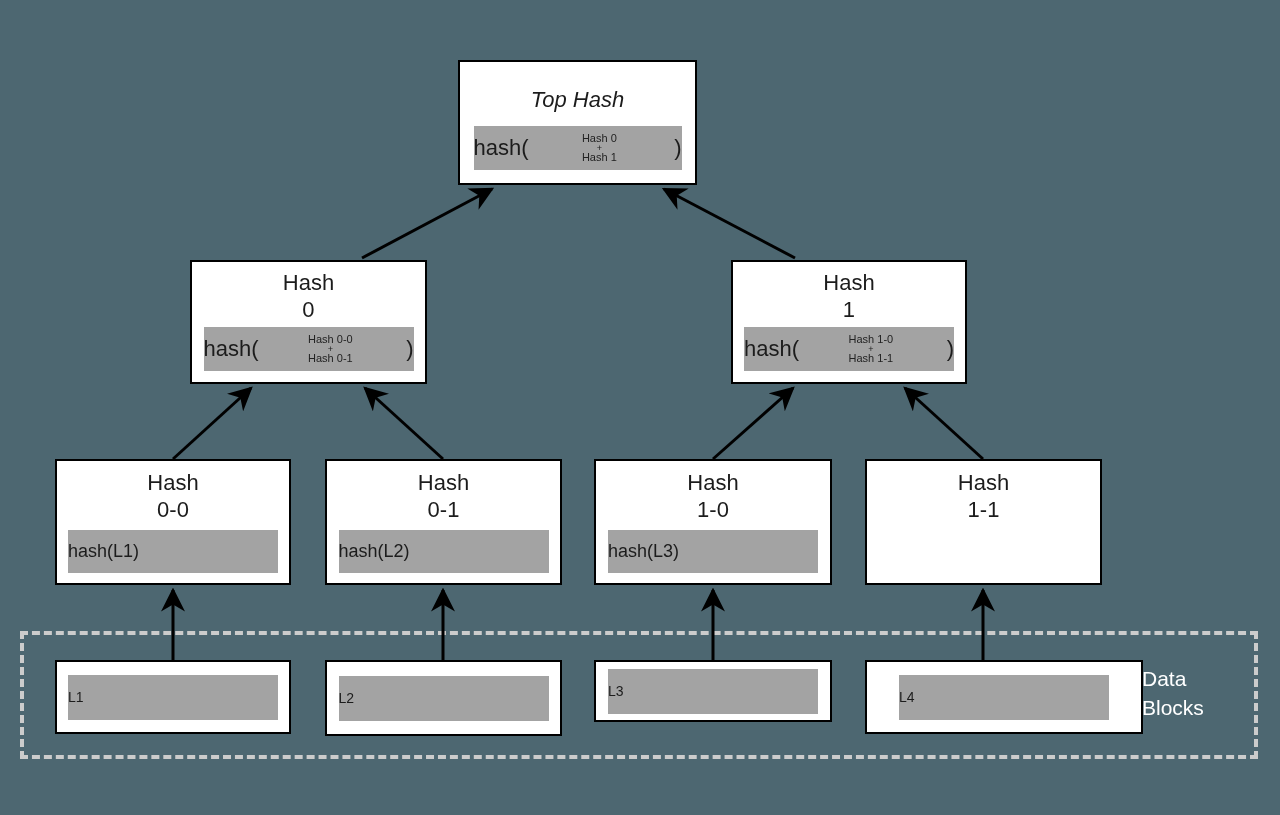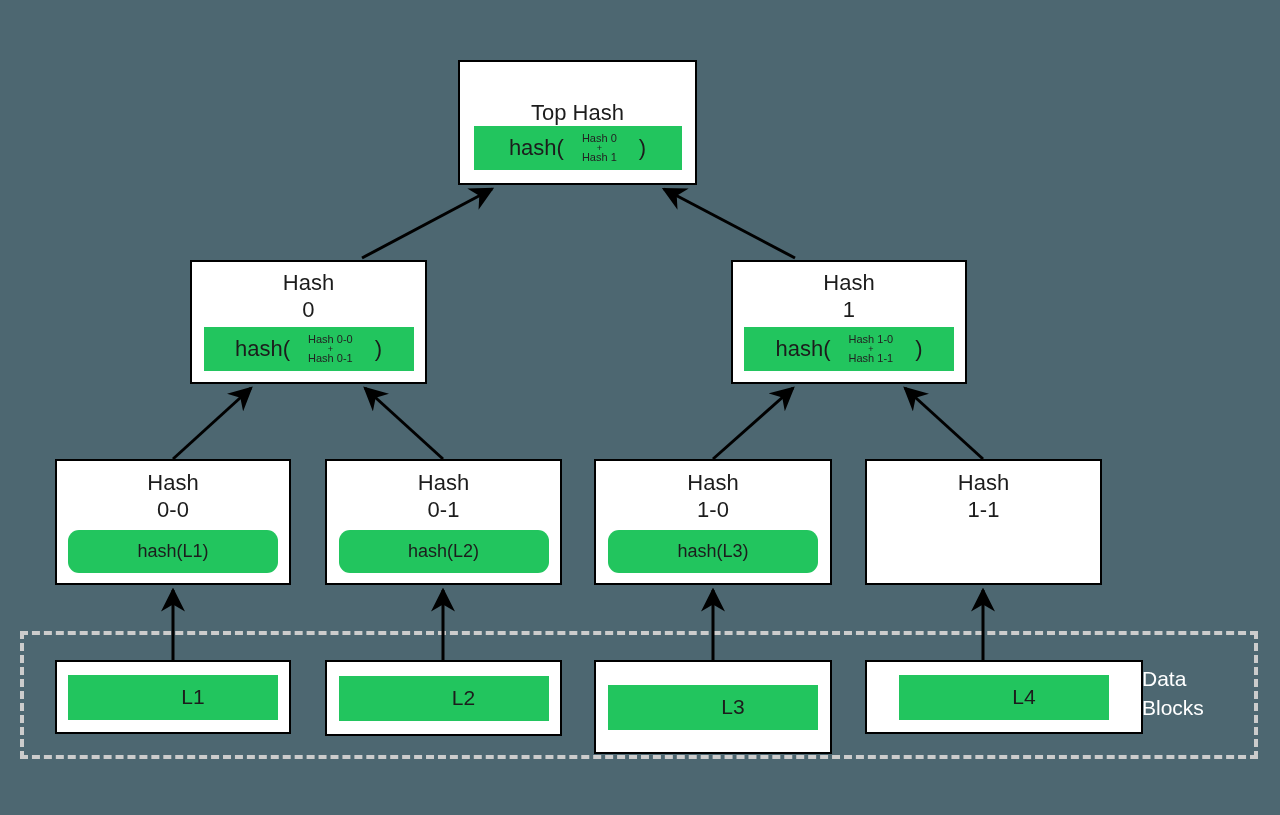--- a/index.html
+++ b/index.html
@@ -22,35 +22,35 @@
     align-items: center;
     z-index: 3;
   }
   .node-title {
     color: #1c1c1c;
     font-size: 22px;
     line-height: 27px;
     text-align: center;
     white-space: pre;
   }
-  .title-top   { margin-top: 37px; }
+  .title-top   { margin-top: 24px; font-style: italic; }
   .title-mid   { margin-top: 7px; }
   .title-leaf  { margin-top: 8px; }
 
   .compute {
-    background: #22c55e;
+    background: #a3a3a3;
     display: flex;
     align-items: center;
-    justify-content: center;
+    justify-content: space-between;
     box-sizing: border-box;
   }
   .compute-wide   { width: 208px; height: 44px; margin-top: auto; margin-bottom: 13px; }
   .compute-wide2  { width: 210px; height: 44px; margin-top: auto; margin-bottom: 11px; }
-  .compute-leaf   { width: 210px; height: 43px; margin-top: auto; margin-bottom: 10px; font-size: 18px; color: #1c1c1c; border-radius: 11px; }
-  .compute-block  { width: 210px; height: 45px; margin: auto 0; font-size: 21px; color: #1c1c1c; padding-left: 40px; }
+  .compute-leaf   { width: 210px; height: 43px; margin-top: auto; margin-bottom: 10px; font-size: 18px; color: #1c1c1c; }
+  .compute-block  { width: 210px; height: 45px; margin: auto 0; font-size: 14px; color: #1c1c1c; }
 
   .f-prefix, .f-suffix { font-size: 22px; color: #1c1c1c; }
   .f-args {
     display: flex;
     flex-direction: column;
     align-items: center;
     margin: 0 22px 0 18px;
     color: #222222;
   }
   .f-arg { font-size: 11px; line-height: 11px; }
@@ -175,21 +175,21 @@
       <span>L1</span>
     </div>
 </div>
 
 <div class="node" style="left:325px; top:660px; width:237px; height:76px;">
   <div class="compute compute-block">
       <span>L2</span>
     </div>
 </div>
 
-<div class="node" style="left:594px; top:660px; width:238px; height:94px;">
+<div class="node" style="left:594px; top:660px; width:238px; height:62px;">
   <div class="compute compute-block">
       <span>L3</span>
     </div>
 </div>
 
 <div class="node" style="left:865px; top:660px; width:278px; height:74px;">
   <div class="compute compute-block">
       <span>L4</span>
     </div>
 </div>

